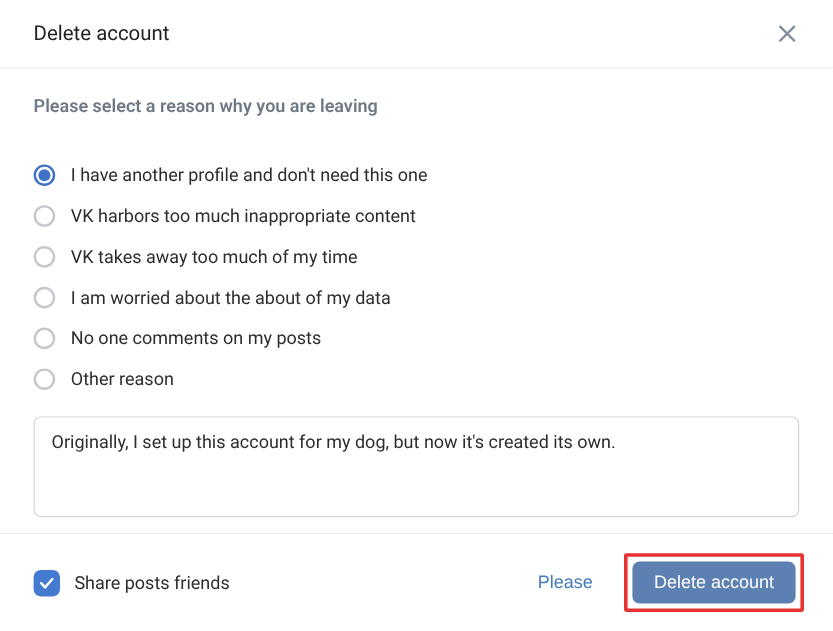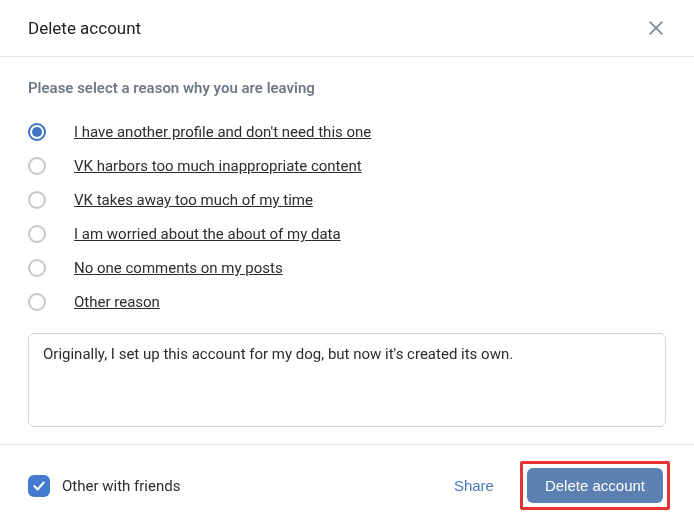--- a/index.html
+++ b/index.html
@@ -31,30 +31,29 @@
     color: #818c99;
   }
   .close-btn svg { width: 20px; height: 20px; }
   .dialog-body {
     padding: 22px 28px 10px 28px;
   }
   .prompt {
     font-size: 15px;
     font-weight: 600;
     color: #6f7985;
-    margin-bottom: 18px;
+    margin-bottom: 32px;
   }
   .radio-group { }
   .radio-item {
     display: flex;
     align-items: center;
-    gap: 28px;
+    gap: 13px;
     padding: 8px 0;
     cursor: pointer;
-    text-decoration: underline;
   }
   .radio-circle {
     width: 18px; height: 18px;
     border-radius: 50%;
     border: 2px solid #c4c8cc;
     flex-shrink: 0;
     display: flex; align-items: center; justify-content: center;
     background: #fff;
   }
   .radio-item.selected .radio-circle {
@@ -66,21 +65,21 @@
     border-radius: 50%;
     background: #3f72c5;
   }
   .radio-label {
     font-size: 15px;
     color: #2c2d2e;
   }
   .comment-box {
     margin-top: 14px;
     width: 100%;
-    height: 94px;
+    height: 84px;
     border: 1px solid #d3d5d7;
     border-radius: 6px;
     padding: 10px 14px;
     font-size: 15px;
     font-family: inherit;
     color: #2c2d2e;
     resize: none;
     outline: none;
     line-height: 1.4;
   }
@@ -186,21 +185,21 @@
   <textarea class="comment-box" style="">Originally, I set up this account for my dog, but now it's created its own.</textarea>
 </div>
 
 <div class="dialog-footer">
   <div class="share-wrap">
     <div class="checkbox">
       <svg viewBox="0 0 24 24" fill="none" stroke="currentColor" stroke-width="3.5" stroke-linecap="round" stroke-linejoin="round">
         <polyline points="4 12 9.5 18 20 6"></polyline>
       </svg>
     </div>
-    <div class="share-label">Other with friends</div>
+    <div class="share-label">Share posts friends</div>
   </div>
   <div class="footer-actions">
-    <button class="cancel-btn">Share</button>
+    <button class="cancel-btn">Please</button>
     <div class="delete-wrap">
       <button class="delete-btn">Delete account</button>
     </div>
   </div>
 </div>
 
 </body></html>

